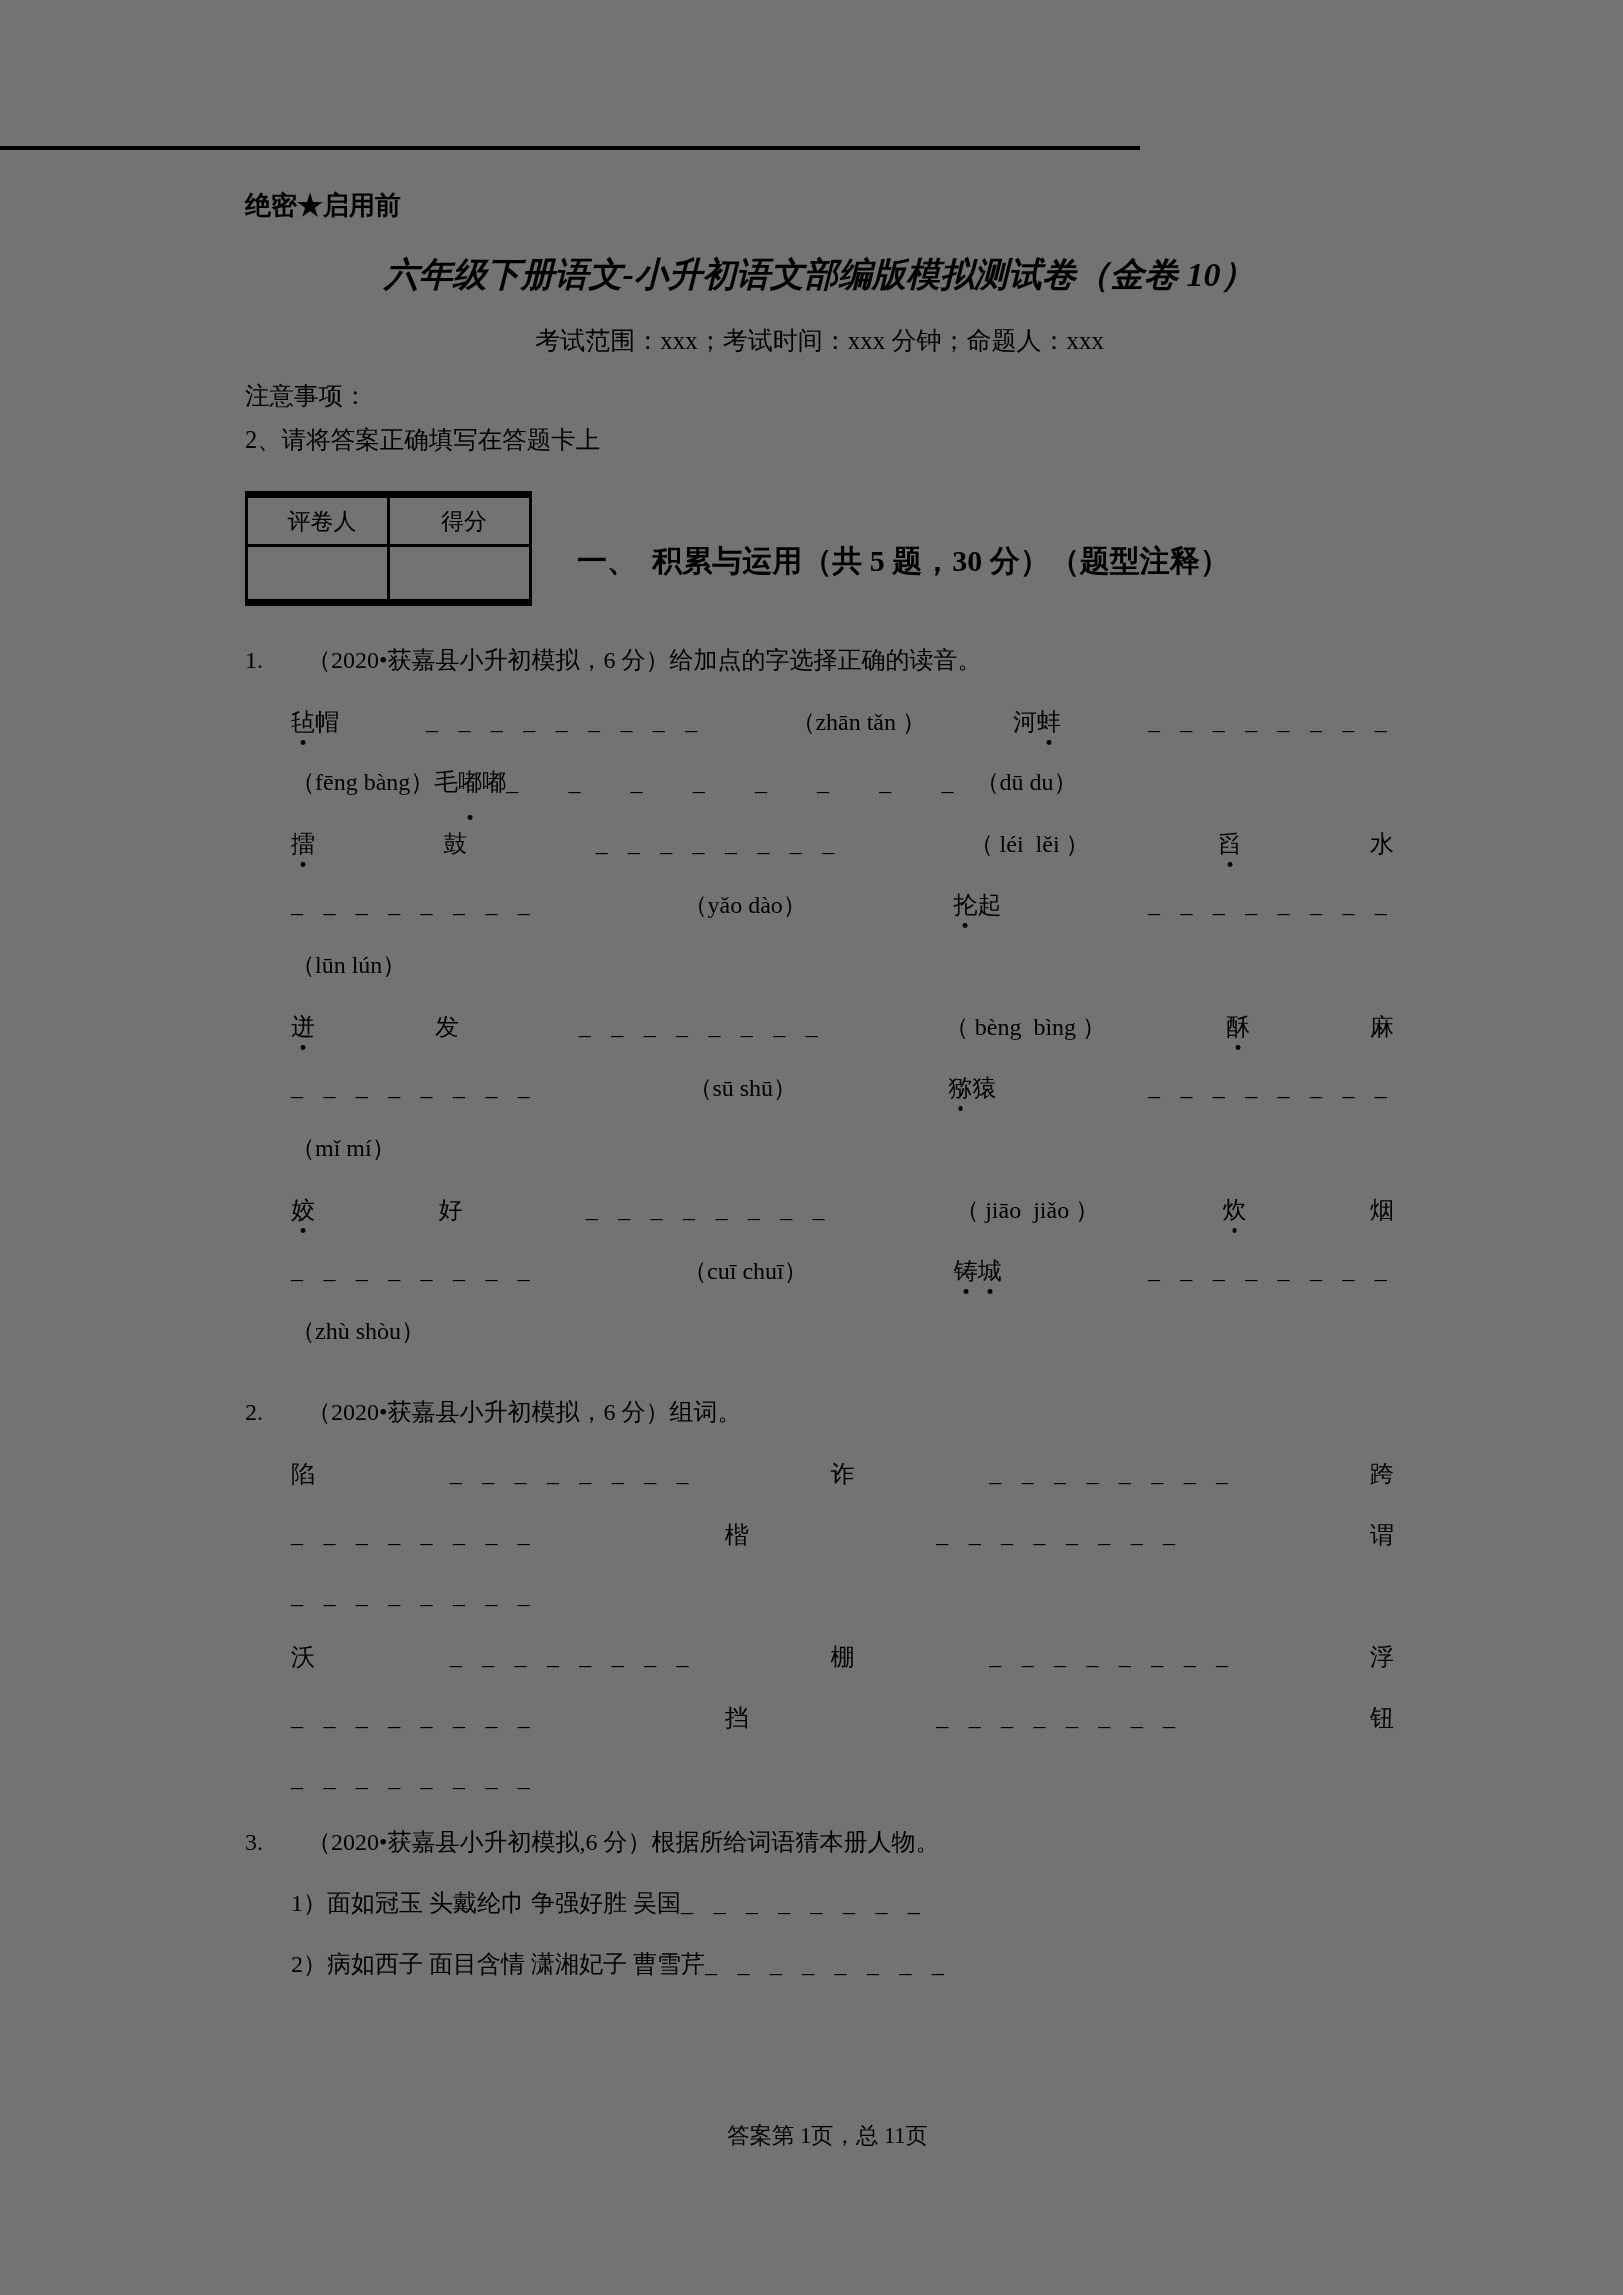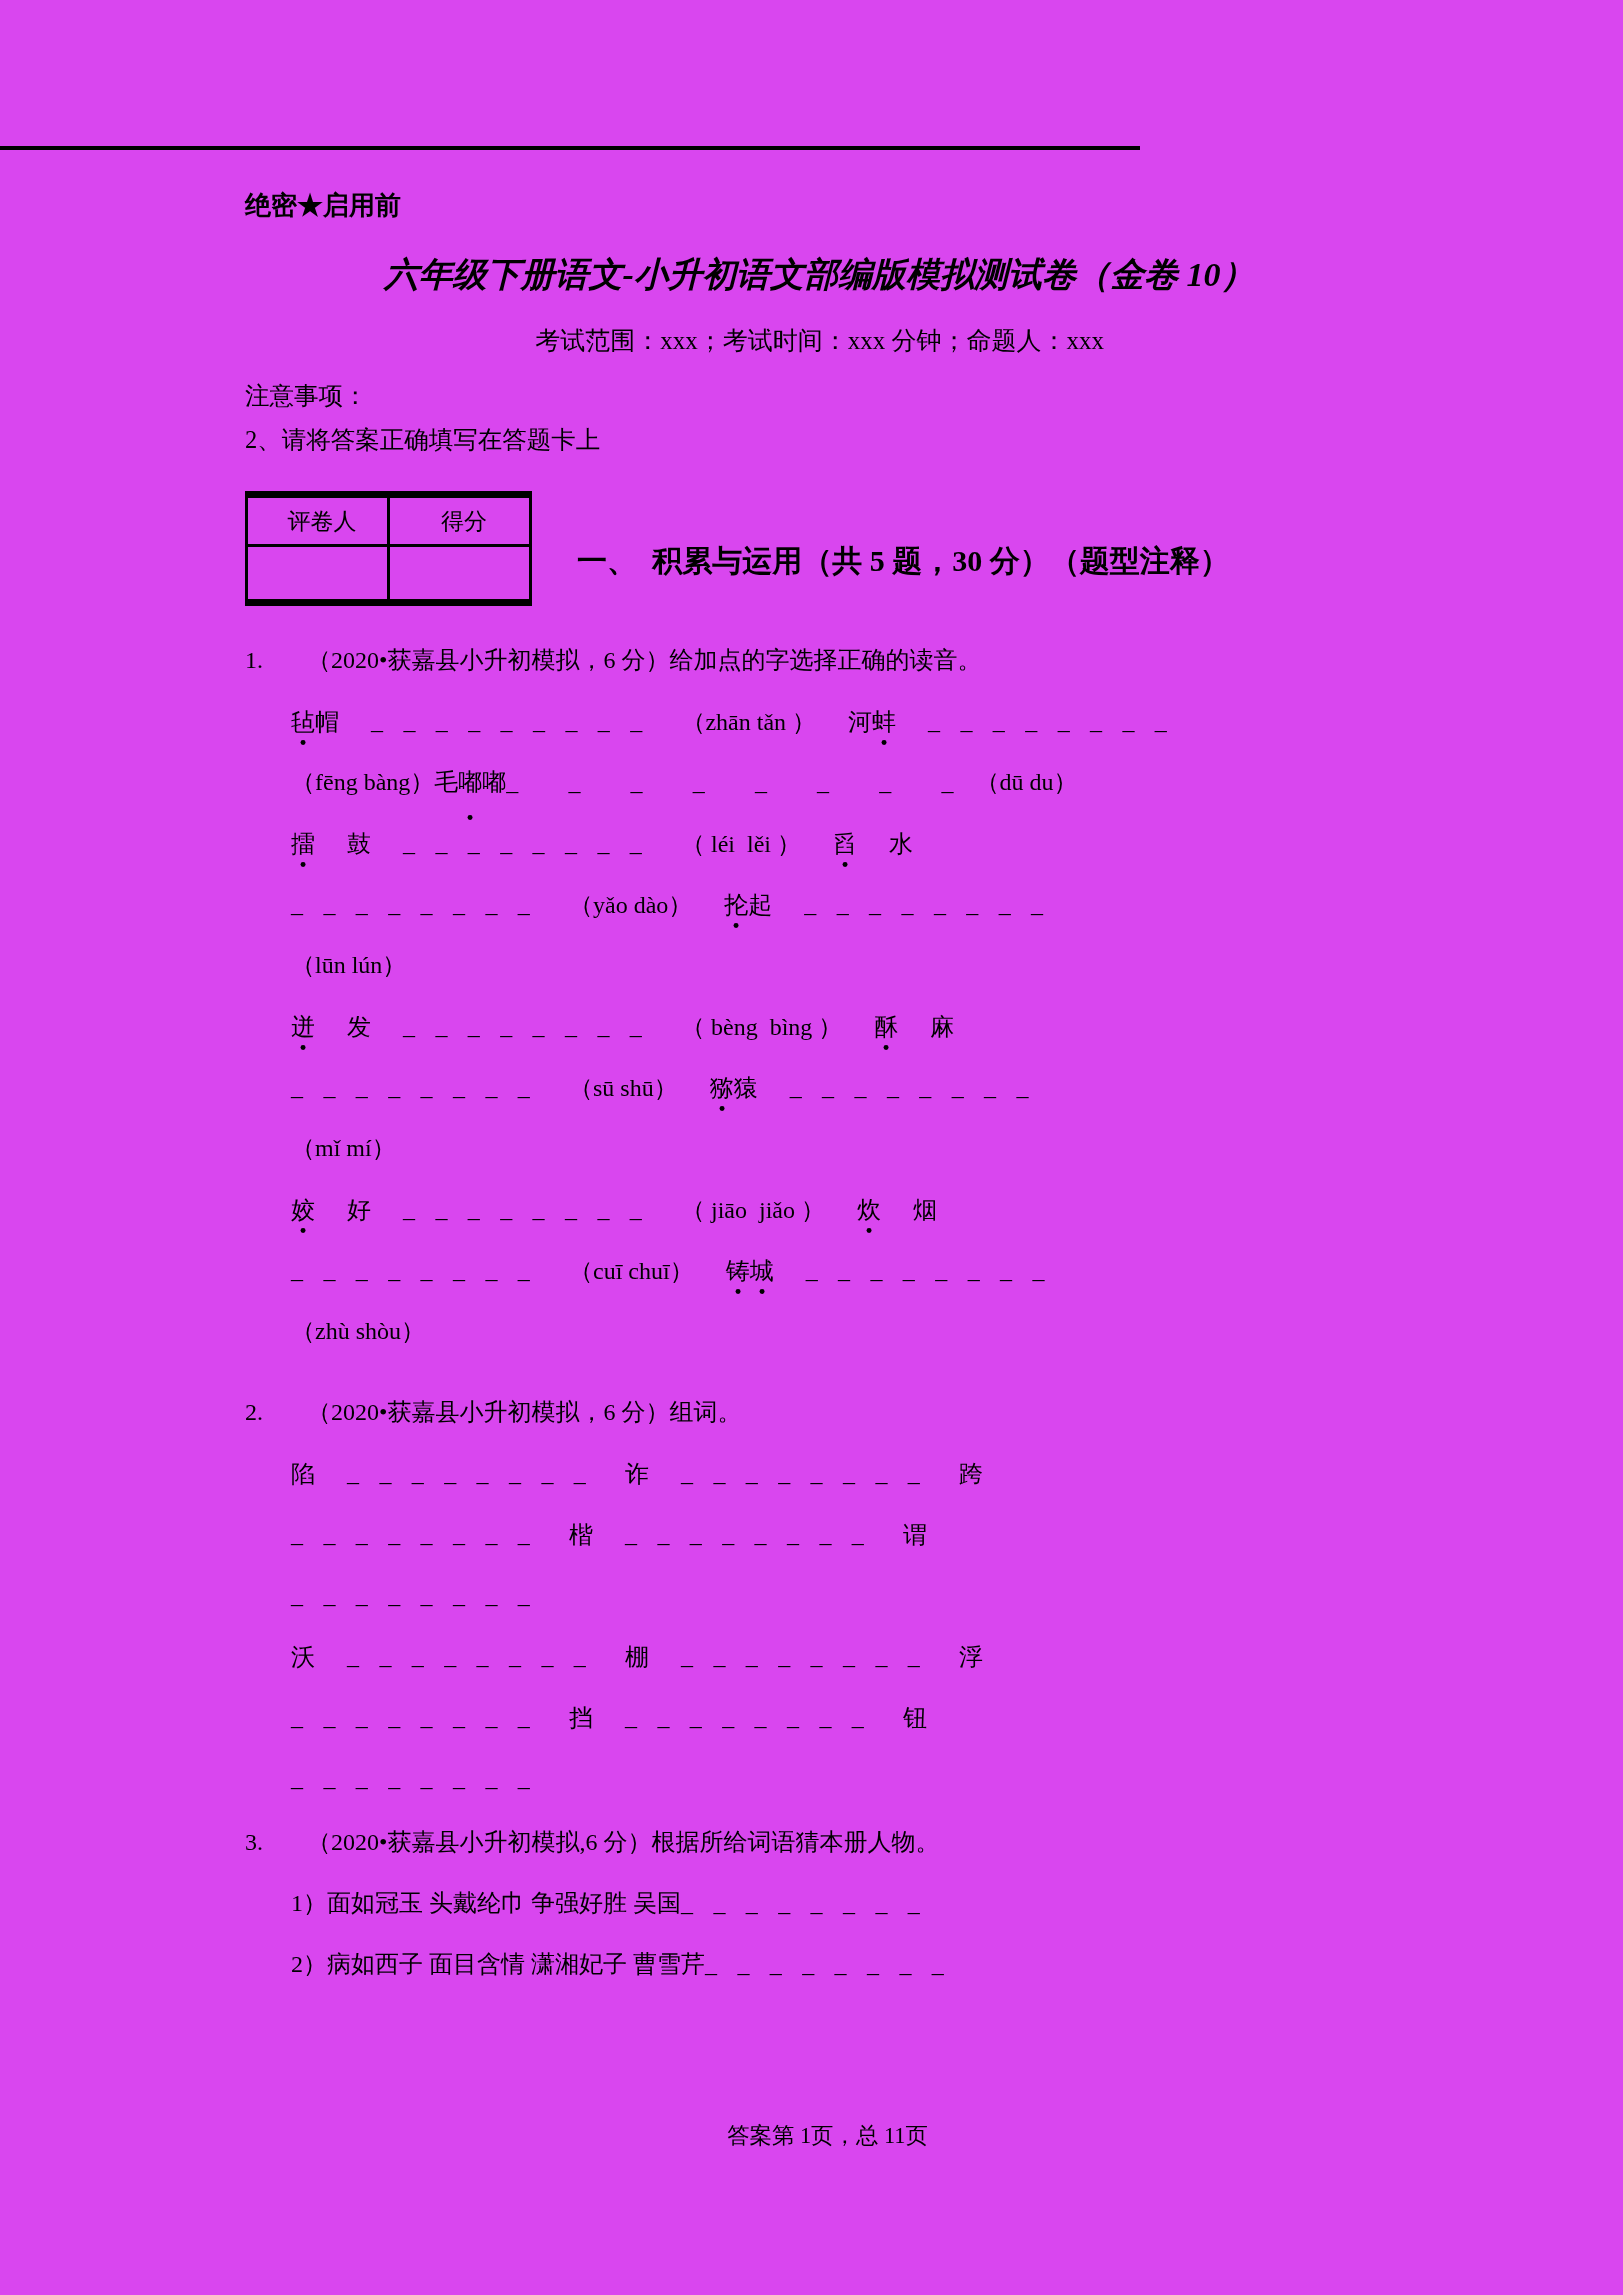--- a/index.html
+++ b/index.html
@@ -1,17 +1,17 @@
 <!DOCTYPE html>
 <html style="font-size:8.7px"><head>
 <meta charset="utf-8">
 <style>
   html,body{margin:0;padding:0;background:#fff;}
   body{font-family:"Liberation Serif","DejaVu Serif",serif;color:#000;}
-  .page{position:relative;width:1623px;height:2295px;background:#d946ef;overflow:hidden;}
+  .page{position:relative;width:1623px;height:2295px;background:#737373;overflow:hidden;}
   .content{margin-left:245px;margin-right:229px;}
   .top-rule{margin-top:146px;height:4.4px;width:1140px;background:#000;}
   .classified{margin-top:39px;font-size:26px;font-weight:bold;line-height:34px;}
   .title{margin:28px 0 0 0;text-align:center;font-size:34px;font-weight:bold;line-height:47px;font-style:italic;}
   .subtitle{margin-top:26px;text-align:center;font-size:25px;line-height:34px;}
   .notice-heading{margin-top:15.3px;font-size:24.5px;line-height:44px;}
   .notice{font-size:24.5px;line-height:44px;}
   .score-row{display:flex;align-items:flex-start;margin-top:29.4px;}
   table.score{border-collapse:collapse;border-top:7px solid #000;border-bottom:7px solid #000;
               border-left:3.8px solid #000;border-right:3.8px solid #000;}
@@ -21,21 +21,21 @@
   table.score td{height:52px;}
   .section-heading{margin-left:45px;margin-top:52px;font-size:30px;font-weight:bold;line-height:35px;white-space:pre;}
   .section-heading .sec-title{margin-left:15.3px;}
   .qhead{display:flex;margin-top:37px;font-size:24px;line-height:35px;}
   .qhead.q2{margin-top:33px;}
   .qhead.q3{margin-top:16.4px;}
   .qnum{width:62px;flex:none;}
   .qtext{flex:1;}
   .qcontent{margin-left:46px;margin-top:13px;font-size:24px;}
   .cline{height:61px;line-height:61px;white-space:pre;}
-  .cline.flexline{display:flex;align-items:center;line-height:normal;gap:32px;}
+  .cline.flexline{display:flex;justify-content:space-between;align-items:center;line-height:normal;gap:32px;}
   .blank{letter-spacing:0.30em;white-space:pre;}
   .blank.wide{letter-spacing:0.92em;}
   .py{white-space:pre;}
   .word{white-space:pre;}
   .du{position:relative;display:inline-block;}
   .du::after{content:"";position:absolute;left:50%;transform:translateX(-50%);
              bottom:-7px;width:4.9px;height:4.9px;border-radius:50%;background:#000;}
   .q3item{height:61px;line-height:61px;white-space:pre;}
   .q3item .blank{letter-spacing:0.30em;}
   .footer{position:absolute;top:2120px;left:16px;width:100%;text-align:center;font-size:22.4px;}

